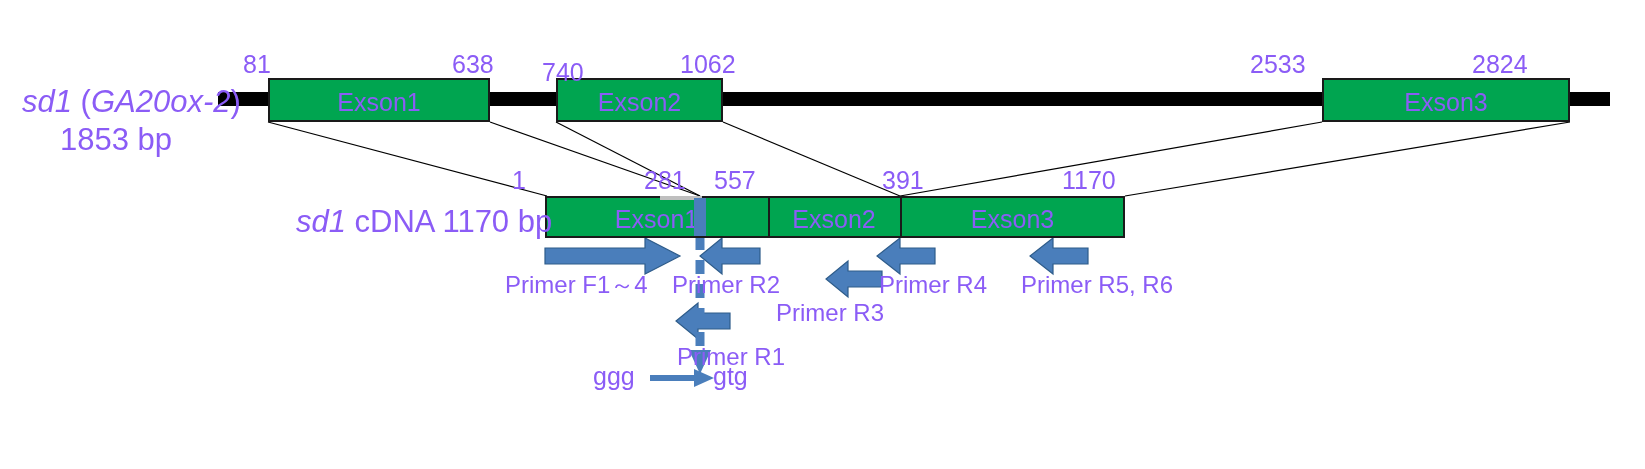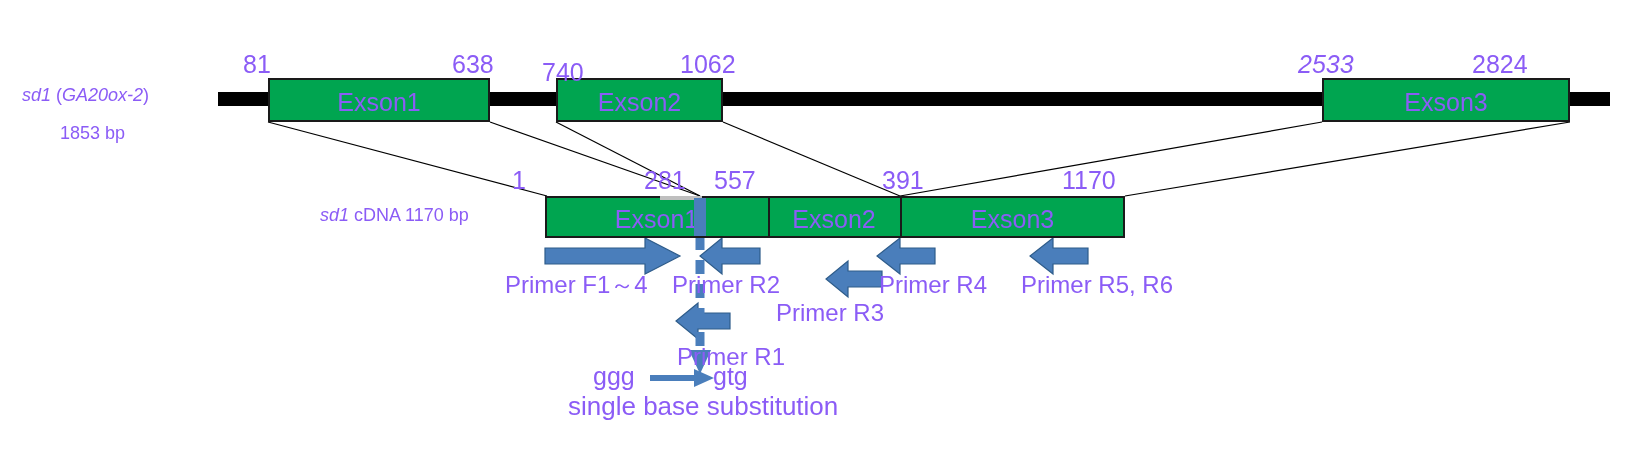--- a/index.html
+++ b/index.html
@@ -32,21 +32,21 @@
     position: absolute;
     white-space: nowrap;
     font-family: "Liberation Sans", sans-serif;
     color: #8b5cf6;
     line-height: 1;
   }
   .coord {
     font-size: 25px;
   }
   .gene-name {
-    font-size: 18px;
+    font-size: 31px;
   }
   .gene-name .ital {
     font-style: italic;
   }
   .exon-text {
     position: absolute;
     font-size: 25px;
     color: #8b5cf6;
     text-align: center;
     line-height: 1;
@@ -153,21 +153,21 @@
 
   <div class="exon-box" style="left:1322px; top:78px; width:248px; height:44px;"></div>
   <div class="exon-text" style="left:1322px; top:90px; width:248px;">Exson3</div>
 
   <div class="lbl coord" style="left:243px; top:52px;">81</div>
   <div class="lbl coord" style="left:452px; top:52px;">638</div>
 
   <div class="lbl coord" style="left:542px; top:60px;">740</div>
   <div class="lbl coord" style="left:680px; top:52px;">1062</div>
 
-  <div class="lbl coord" style="left:1298px; top:52px;font-style:italic;">2533</div>
+  <div class="lbl coord" style="left:1250px; top:52px;">2533</div>
   <div class="lbl coord" style="left:1472px; top:52px;">2824</div>
 
   <div class="lbl gene-name" style="left:22px; top:86px;"><span class="ital">sd1</span><span> (</span><span class="ital">GA20ox-2</span><span>)</span></div>
   <div class="lbl gene-name" style="left:60px; top:124px;">1853 bp</div>
 
   <div class="cdna-box" style="left:545px; top:196px; width:580px; height:42px;"></div>
 
   <div class="cdna-divider" style="left:768px; top:196px; height:42px;"></div>
   <div class="cdna-divider" style="left:900px; top:196px; height:42px;"></div>
 
@@ -178,26 +178,25 @@
   <div class="exon-text" style="left:900px; top:207px; width:225px;">Exson3</div>
 
   <div class="mut-marker" style="left:694px; top:198px; width:12px; height:38px;"></div>
 
   <div class="lbl coord" style="left:512px; top:168px;">1</div>
   <div class="lbl coord" style="left:644px; top:168px;">281</div>
   <div class="lbl coord" style="left:714px; top:168px;">557</div>
   <div class="lbl coord" style="left:882px; top:168px;">391</div>
   <div class="lbl coord" style="left:1062px; top:168px;">1170</div>
 
-  <div class="lbl gene-name" style="left:296px; top:206px;margin-left:24px;"><span class="ital">sd1</span><span> cDNA 1170 bp</span></div>
+  <div class="lbl gene-name" style="left:296px; top:206px;"><span class="ital">sd1</span><span> cDNA 1170 bp</span></div>
 
   <div class="lbl primer-lbl" style="left:505px; top:273px;">Primer F1～4</div>
   <div class="lbl primer-lbl" style="left:672px; top:273px;">Primer R2</div>
   <div class="lbl primer-lbl" style="left:776px; top:301px;">Primer R3</div>
   <div class="lbl primer-lbl" style="left:879px; top:273px;">Primer R4</div>
   <div class="lbl primer-lbl" style="left:1021px; top:273px;">Primer R5, R6</div>
   <div class="lbl primer-lbl" style="left:677px; top:345px;">Primer R1</div>
 
   <div class="lbl base-lbl" style="left:593px; top:364px;">ggg</div>
   <div class="lbl base-lbl" style="left:713px; top:364px;">gtg</div>
-  <div class="lbl sub-lbl" style="left:568px; top:393px;">single base substitution</div>
 
 </div>
 
 </body></html>

